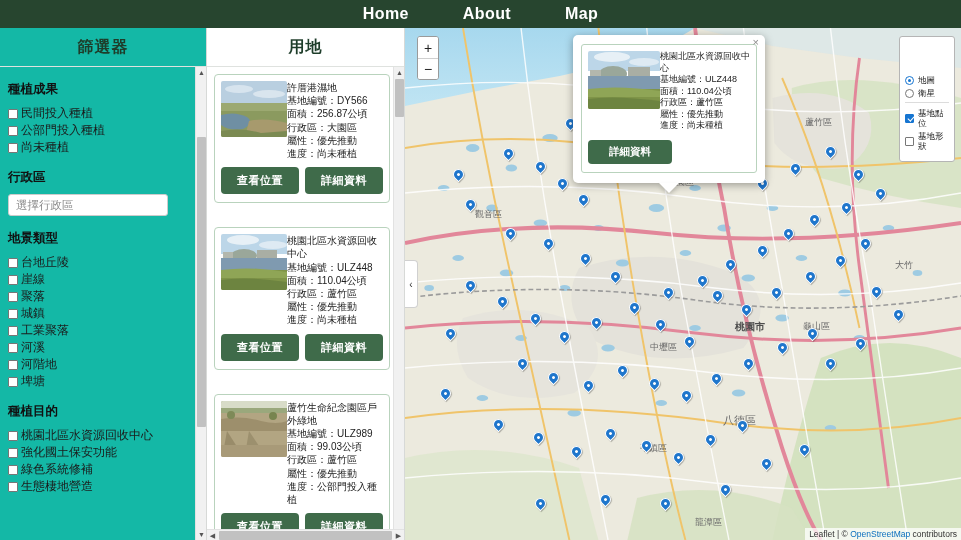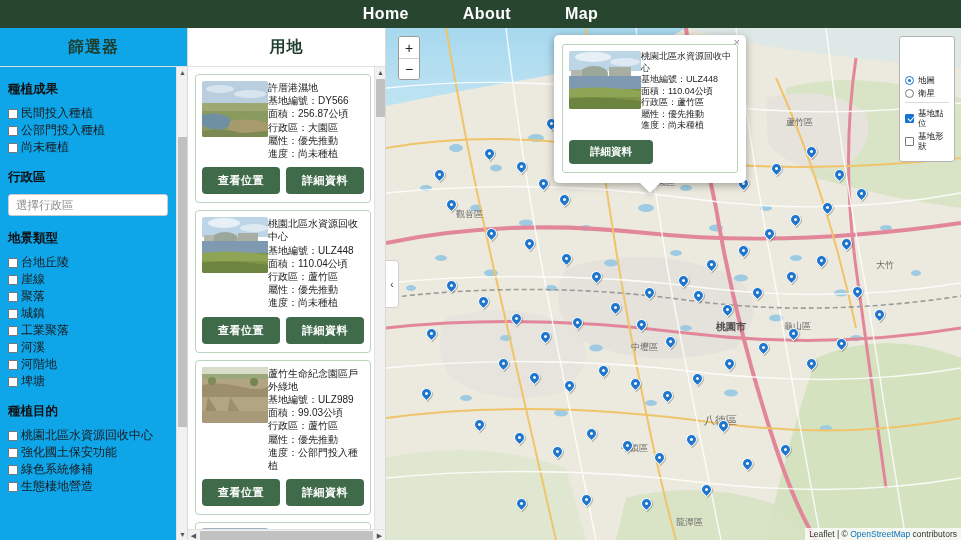--- a/index.html
+++ b/index.html
@@ -36,23 +36,23 @@
   
   .layout {
     display: flex;
     height: 512px;
     width: 961px;
     background: #ffffff;
   }
 
   
   .filter-col {
-    width: 188px;
+    width: 207px;
     height: 512px;
-    background: #0ea5e9;
+    background: #14b8a6;
     border-right: 1px solid #d7d9d7;
     display: flex;
     flex-direction: column;
     position: relative;
   }
   .col-title {
     text-align: center;
     font-size: 16px;
     font-weight: bold;
     color: #1e3d2a;
@@ -144,21 +144,21 @@
     flex: 1;
     overflow: hidden;
     padding: 7px 14px 0 7px;
     position: relative;
   }
   .card {
     border: 1px solid #b9d3bd;
     border-radius: 4px;
     background: #fff;
     padding: 6px 6px 8px;
-    margin-bottom: 7px;
+    margin-bottom: 24px;
   }
   .card-top {
     display: flex;
   }
   .thumb-img {
     width: 66px; height: 56px;
     flex: 0 0 auto;
     border-radius: 2px;
     overflow: hidden;
     position: relative;

